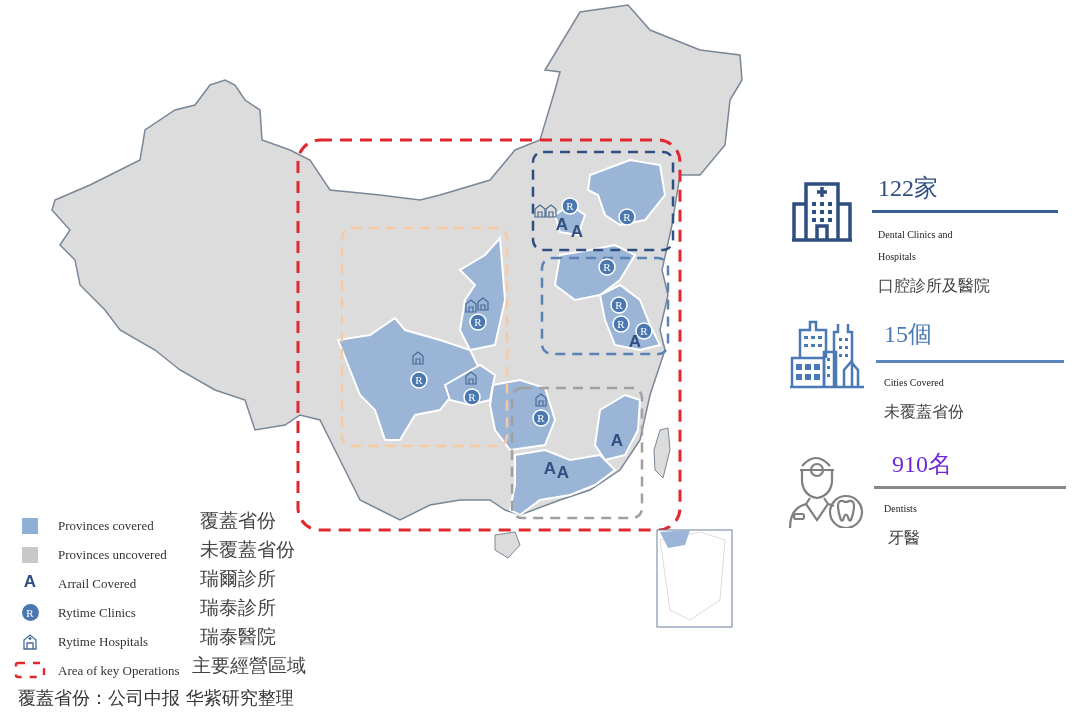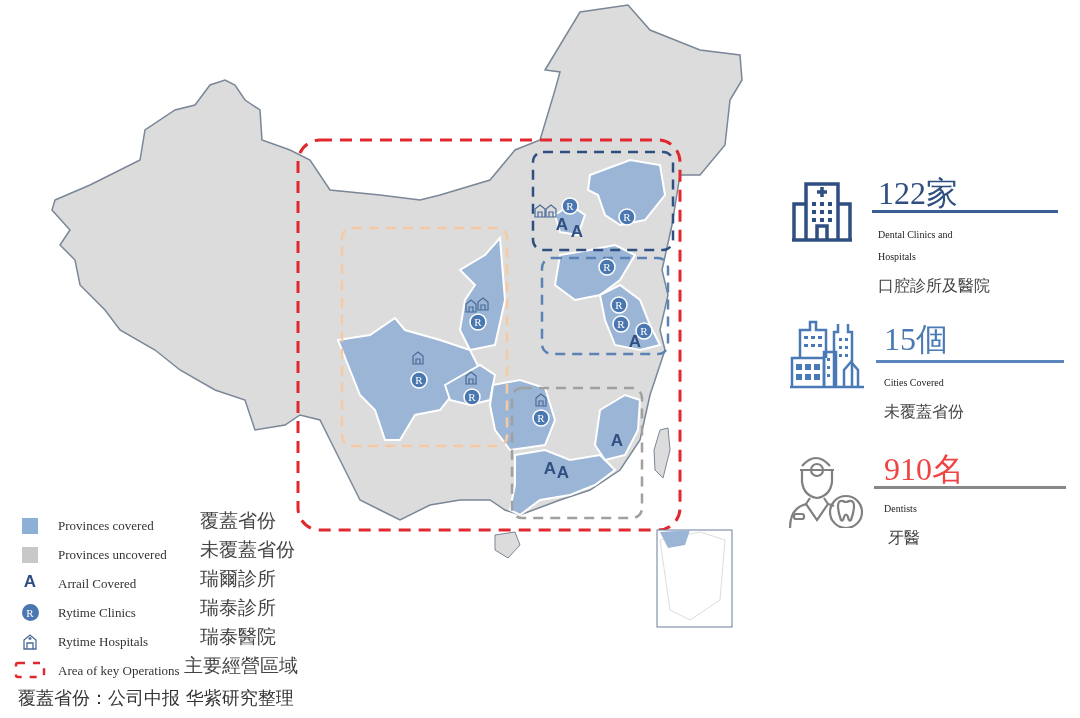--- a/index.html
+++ b/index.html
@@ -9,21 +9,21 @@
   .legend-row { position: relative; height: 29px; display: flex; align-items: flex-end; }
   .legend-sym { width: 32px; display: flex; justify-content: center; align-items: center; }
   .legend-en { position: absolute; left: 44px; font-size: 13px; color: #333; font-family: "Liberation Serif", serif; }
   .legend-zh { position: absolute; left: 186px; font-size: 19px; color: #444; font-family: "DejaVu Sans", sans-serif; }
   .swatch { width: 16px; height: 16px; }
   .glyph-a { font-family: "Liberation Sans", sans-serif; font-weight: bold; color: #2f4f80; font-size: 17px; }
   .badge-r { width: 17px; height: 17px; border-radius: 50%; background: #4a77b0; color: #fff; font-size: 11px; display: flex; justify-content: center; align-items: center; font-family: "Liberation Serif", serif; }
   .stats { position: absolute; left: 786px; top: 170px; width: 290px; }
   .stat { position: absolute; left: 0; width: 290px; }
   .stat-icon { position: absolute; left: 0; top: 0; }
-  .stat-num { position: absolute; left: 92px; font-size: 32px; font-family: "Liberation Serif", serif; }
+  .stat-num { position: absolute; left: 92px; font-size: 24px; font-family: "Liberation Serif", serif; }
   .stat-line { position: absolute; left: 86px; height: 3px; width: 186px; }
   .stat-en { position: absolute; left: 92px; font-size: 10px; color: #222; line-height: 22px; font-family: "Liberation Serif", serif; }
   .stat-zh { position: absolute; left: 92px; font-size: 16px; color: #444; font-family: "DejaVu Sans", sans-serif; }
   .source { position: absolute; left: 18px; top: 686px; font-size: 18px; color: #333; font-family: "DejaVu Sans", sans-serif; }
 </style>
 </head>
 <body>
 
 <svg id="map" viewBox="0 0 760 680" xmlns="http://www.w3.org/2000/svg">
 
@@ -172,21 +172,21 @@
     <span class="legend-en">Rytime Hospitals</span>
     <span class="legend-zh">瑞泰醫院</span>
   </div>
   <div class="legend-row">
     <div class="legend-sym">
       <svg width="32" height="18" viewBox="0 0 32 18">
           <rect x="2" y="2" width="28" height="14" rx="2" fill="none" stroke="#e0282e" stroke-width="2.5" stroke-dasharray="7,8"></rect>
         </svg>
     </div>
     <span class="legend-en">Area of key Operations</span>
-    <span class="legend-zh" style="left:170px;">主要經營區域</span>
+    <span class="legend-zh" style="left:178px;">主要經營區域</span>
   </div>
 </div>
 
 <div class="stats">
   <div class="stat" style="top:0;">
     <svg class="stat-icon" width="64" height="66" viewBox="0 0 64 66" style="left:4px; top:8px;">
       <g fill="none" stroke="#2f4f80" stroke-width="3.5">
         <path d="M16,62 V6 H48 V62"></path>
         <path d="M4,62 V26 H16 M48,26 H60 V62"></path>
         <path d="M2,62 H62"></path>
@@ -260,20 +260,20 @@
         <path d="M12,22 H46"></path>
         <circle cx="29" cy="22" r="6"></circle>
         <path d="M14,22 V34 Q16,48 29,50 Q42,48 44,34 V22"></path>
         <path d="M22,50 L18,56 M36,50 L40,56"></path>
         <path d="M2,80 Q2,60 18,56 L29,72 L40,56 Q44,57 46,58"></path>
         <rect x="6" y="66" width="10" height="5" rx="2"></rect>
         <circle cx="58" cy="64" r="16"></circle>
         <path d="M50,58 Q50,52 55,53 Q58,55 61,53 Q66,52 66,58 Q66,64 63,72 Q61,74 60,69 Q58,64 56,69 Q55,74 53,72 Q50,64 50,58 Z"></path>
       </g>
     </svg>
-    <div class="stat-num" style="top:2px; color:#ef4444; left:98px;">910名</div>
+    <div class="stat-num" style="top:2px; color:#6d28d9; left:106px;">910名</div>
     <div class="stat-line" style="top:40px; left:88px; background:#888; width:192px;"></div>
     <div class="stat-en" style="top:52px; left:98px;">Dentists</div>
     <div class="stat-zh" style="top:82px; left:102px;">牙醫</div>
   </div>
 </div>
 
 <div class="source">覆蓋省份：公司中报 华紫研究整理</div>
 
 </body></html>

